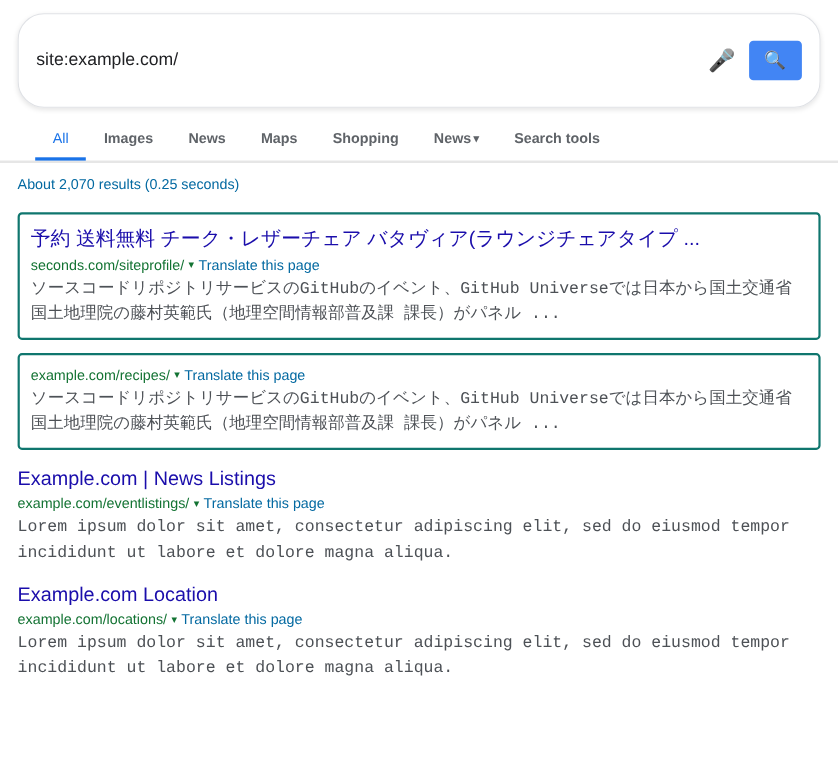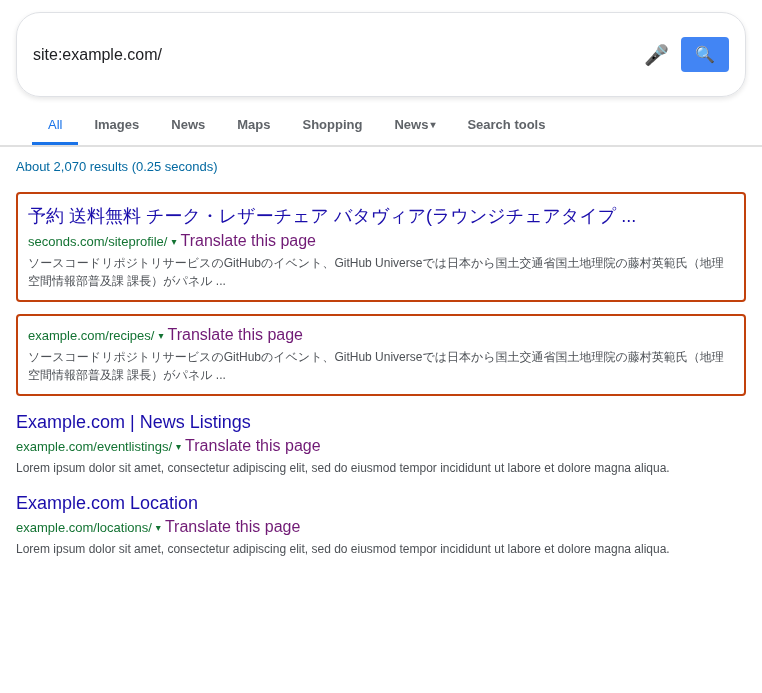--- a/index.html
+++ b/index.html
@@ -99,21 +99,21 @@
     
     .results-container {
       padding: 0 16px;
     }
 
     .result-item {
       margin: 16px 0;
     }
 
     .result-item.highlighted {
-      border: 2px solid #c2410c;
+      border: 2px solid #0f766e;
       border-radius: 4px;
       padding: 10px;
       margin: 12px 0;
     }
 
     .result-title {
       font-size: 18px;
       color: #1a0dab;
       text-decoration: none;
       display: block;
@@ -134,29 +134,30 @@
     }
     .result-url {
       color: #137333;
     }
     .result-dropdown-arrow {
       color: #137333;
       font-size: 10px;
       cursor: pointer;
     }
     .translate-link {
-      color: #701a75;
+      color: #0369a1;
       text-decoration: none;
-      font-size: 16px;
+      font-size: 13px;
     }
 
     .result-snippet {
-      font-size: 12px;
+      font-size: 15px;
       color: #4d5156;
       line-height: 1.5;
+      font-family: Liberation Mono, monospace;
     }
   </style>
 </head>
 <body>
 
 <div class="search-bar-wrapper">
   <div class="search-bar">
     <input class="search-input" type="text" value="site:example.com/" style="">
     <div class="search-icons">
       <span class="mic-icon">🎤</span>

